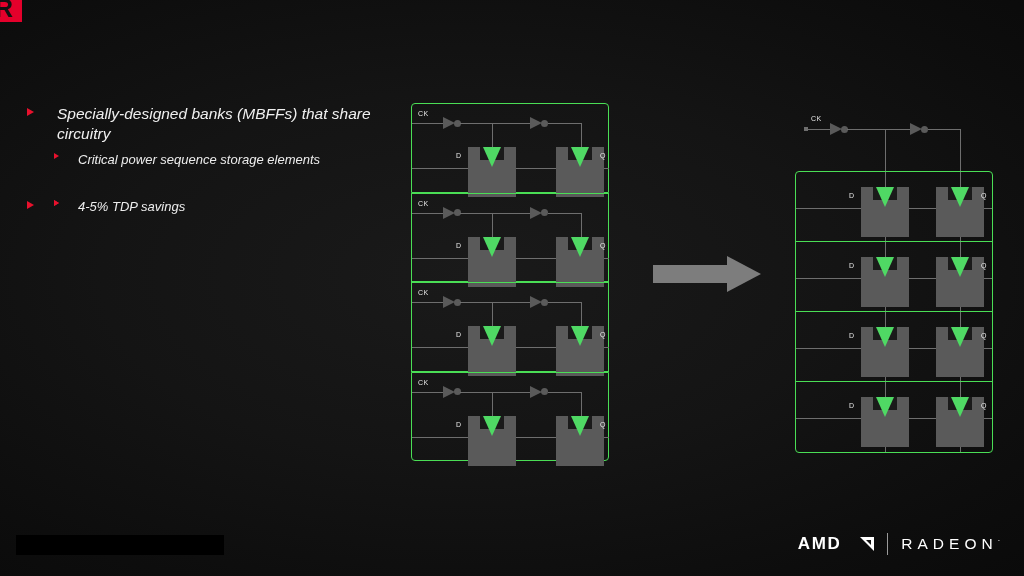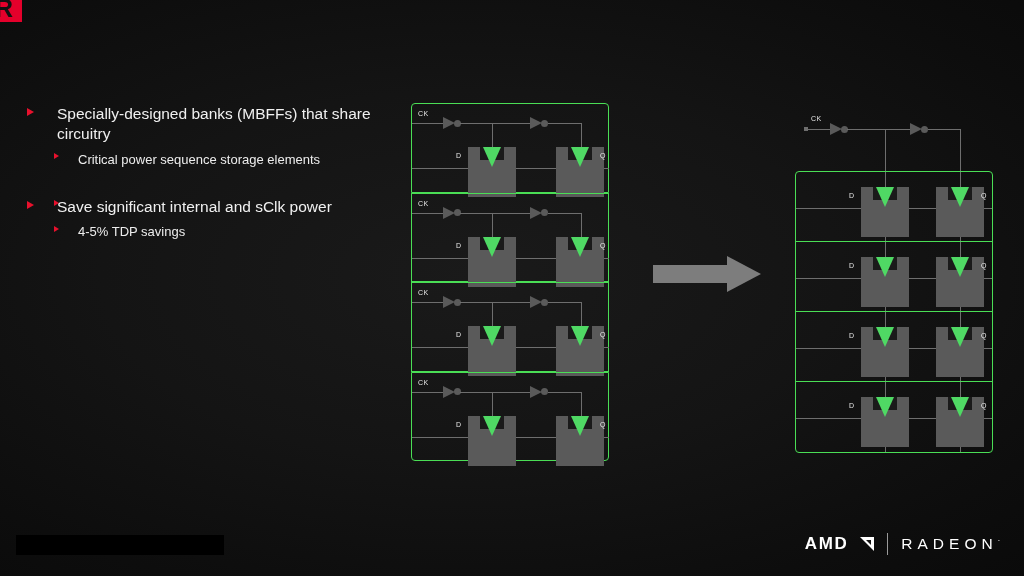--- a/index.html
+++ b/index.html
@@ -45,21 +45,21 @@
     width:0;height:0;border-left:7px solid #e8112d;
     border-top:4.5px solid transparent;border-bottom:4.5px solid transparent;
   }
   .b2 { position:relative; padding-left:56px; margin-top:6px; }
   .b2-text { font-size:13px; font-weight:400; line-height:1.3; color:#ededed; }
   .b2 .mk {
     position:absolute; left:32px; top:3.5px;
     width:0;height:0;border-left:5.5px solid #e8112d;
     border-top:3.5px solid transparent;border-bottom:3.5px solid transparent;
   }
-  .grp { margin-bottom:28px; }
+  .grp { margin-bottom:28px;font-style:italic; }
 
   
   .wire { position:absolute; background:#6e6e6e; }
   .wire.h { height:1px; }
   .wire.v { width:1px; }
   .lbl {
     position:absolute; font-size:7px; color:#e6e6e6;
     font-family:"Liberation Sans", sans-serif; letter-spacing:.4px;
   }
   .ff {
@@ -123,21 +123,21 @@
   }
 
   
   .redact {
     position:absolute; left:16px; top:535px; width:208px; height:20px; background:#000;
   }
   .footer-logos {
     position:absolute; right:24px; top:533px;
     display:flex; align-items:center; gap:13px;
   }
-  .amd-logo { display:flex; align-items:center; gap:12px; }
+  .amd-logo { display:flex; align-items:center; gap:19px; }
   .amd-txt {
     font-size:17px; font-weight:700; letter-spacing:1.6px; color:#fff;
     font-family:"Liberation Sans", sans-serif;
   }
   .amd-mark {
     width:14px; height:14px; position:relative; overflow:hidden;
   }
   .amd-mark::before {
     content:""; position:absolute; right:0; top:0;
     border-left:14px solid transparent; border-top:14px solid #fff;
@@ -175,21 +175,20 @@
       </div>
     </div>
     <div class="grp">
       <div class="b2">
         <span class="mk"></span>
       </div>
     </div>
     <div class="grp">
       <div class="b1">
         <span class="mk"></span>
-        <span class="b1-text">Save significant internal and  sClk power</span>
       </div>
       <div class="b2">
         <span class="mk"></span>
         <span class="b2-text">4-5% TDP savings</span>
       </div>
     </div>
   </div>
 
   <div class="diagram-left" id="dleft">
       <div class="unit" style="top: 0px;">

